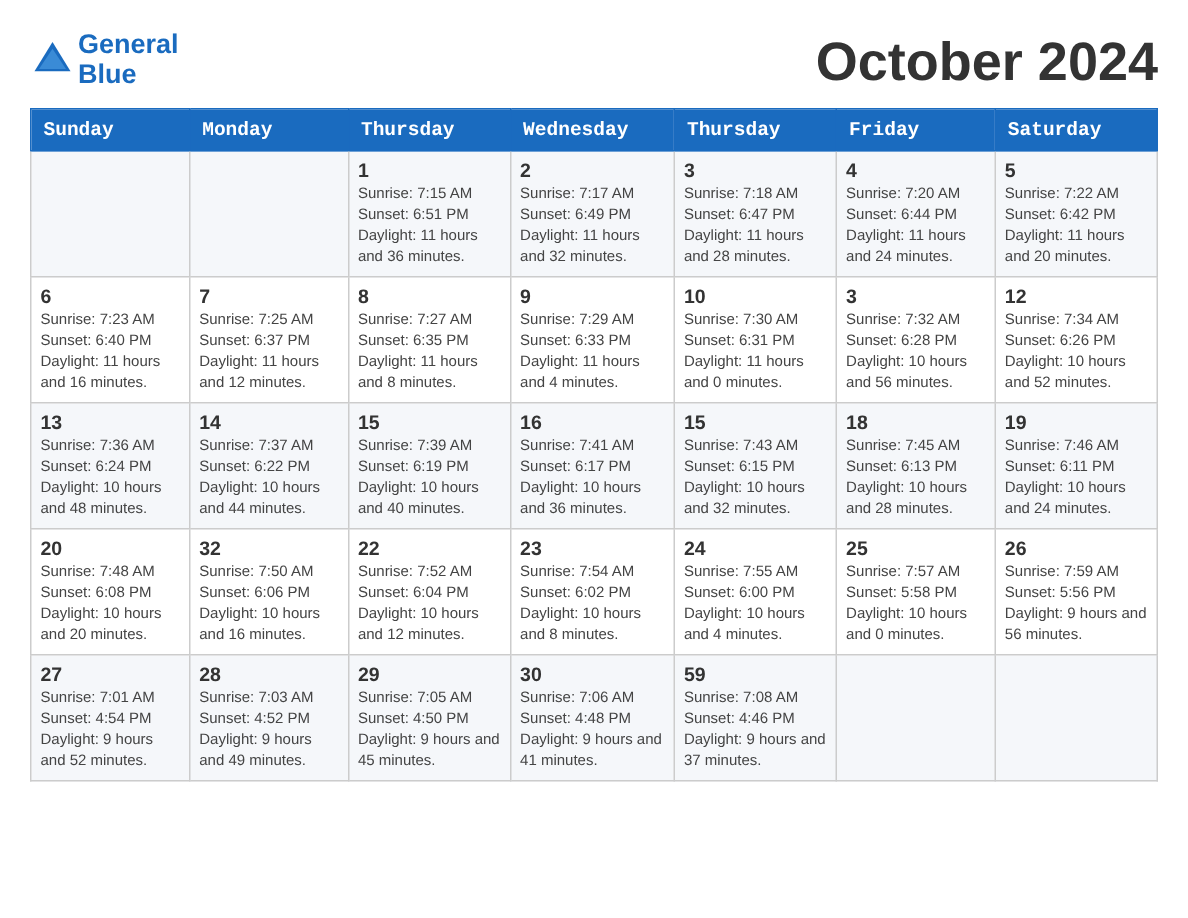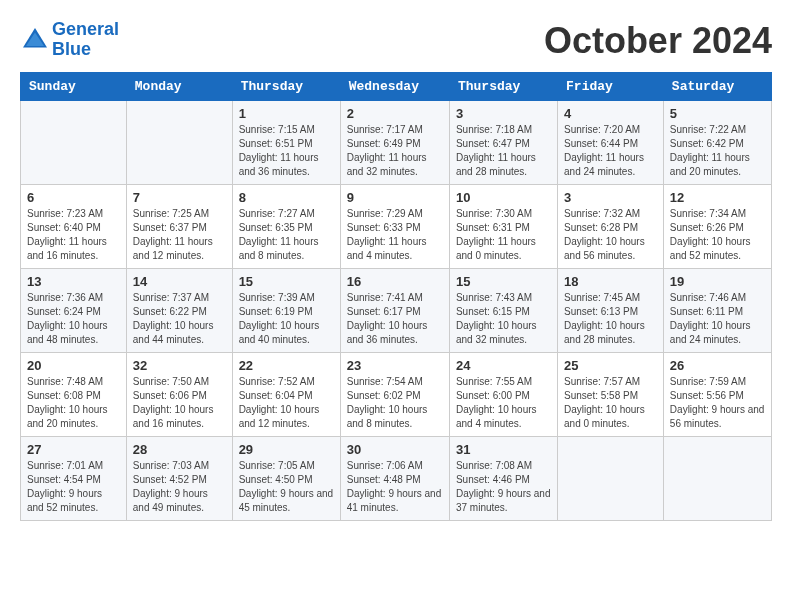--- a/index.html
+++ b/index.html
@@ -306,21 +306,21 @@
           Sunrise: 7:05 AM<br>Sunset: 4:50 PM<br>Daylight: 9 hours and 45 minutes.
         </div>
       </td>
         <td>
         <span class="day-num">30</span>
         <div class="cell-content">
           Sunrise: 7:06 AM<br>Sunset: 4:48 PM<br>Daylight: 9 hours and 41 minutes.
         </div>
       </td>
         <td>
-        <span class="day-num">31</span>
+        <span class="day-num">59</span>
         <div class="cell-content">
           Sunrise: 7:08 AM<br>Sunset: 4:46 PM<br>Daylight: 9 hours and 37 minutes.
         </div>
       </td>
         <td class="empty-cell"></td>
         <td class="empty-cell"></td>
       </tr>
     </tbody>
 </table>
 

